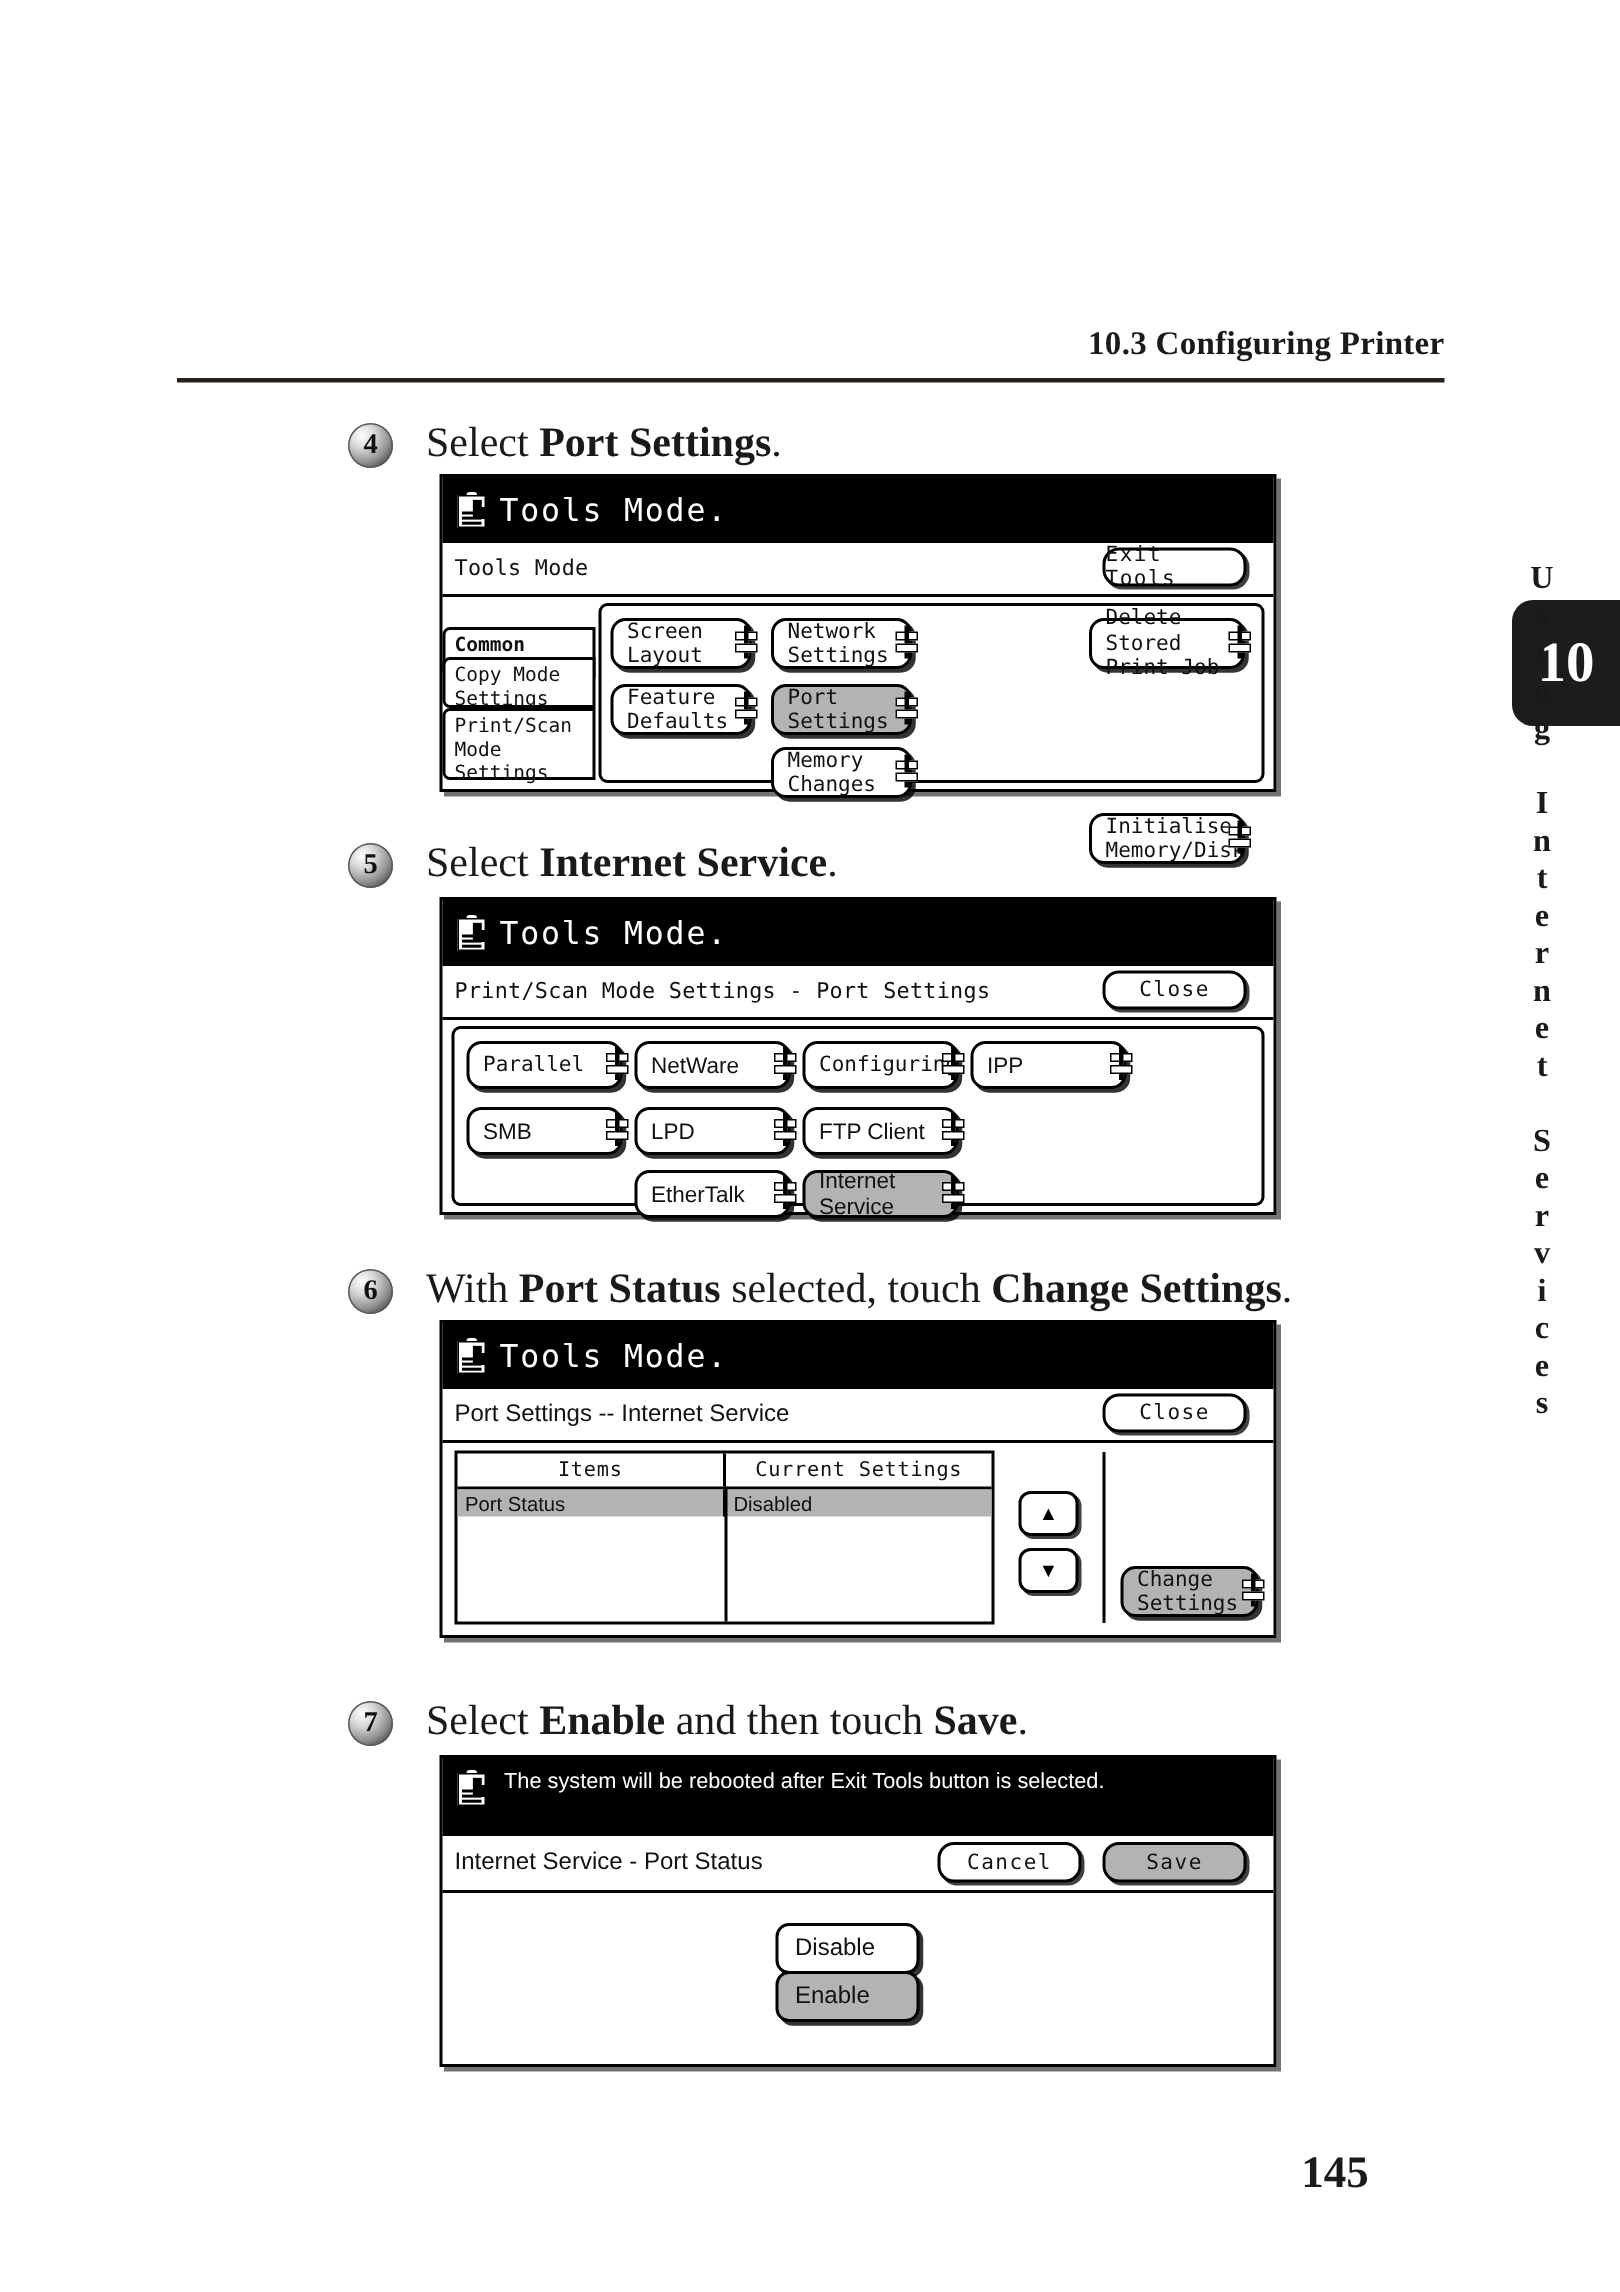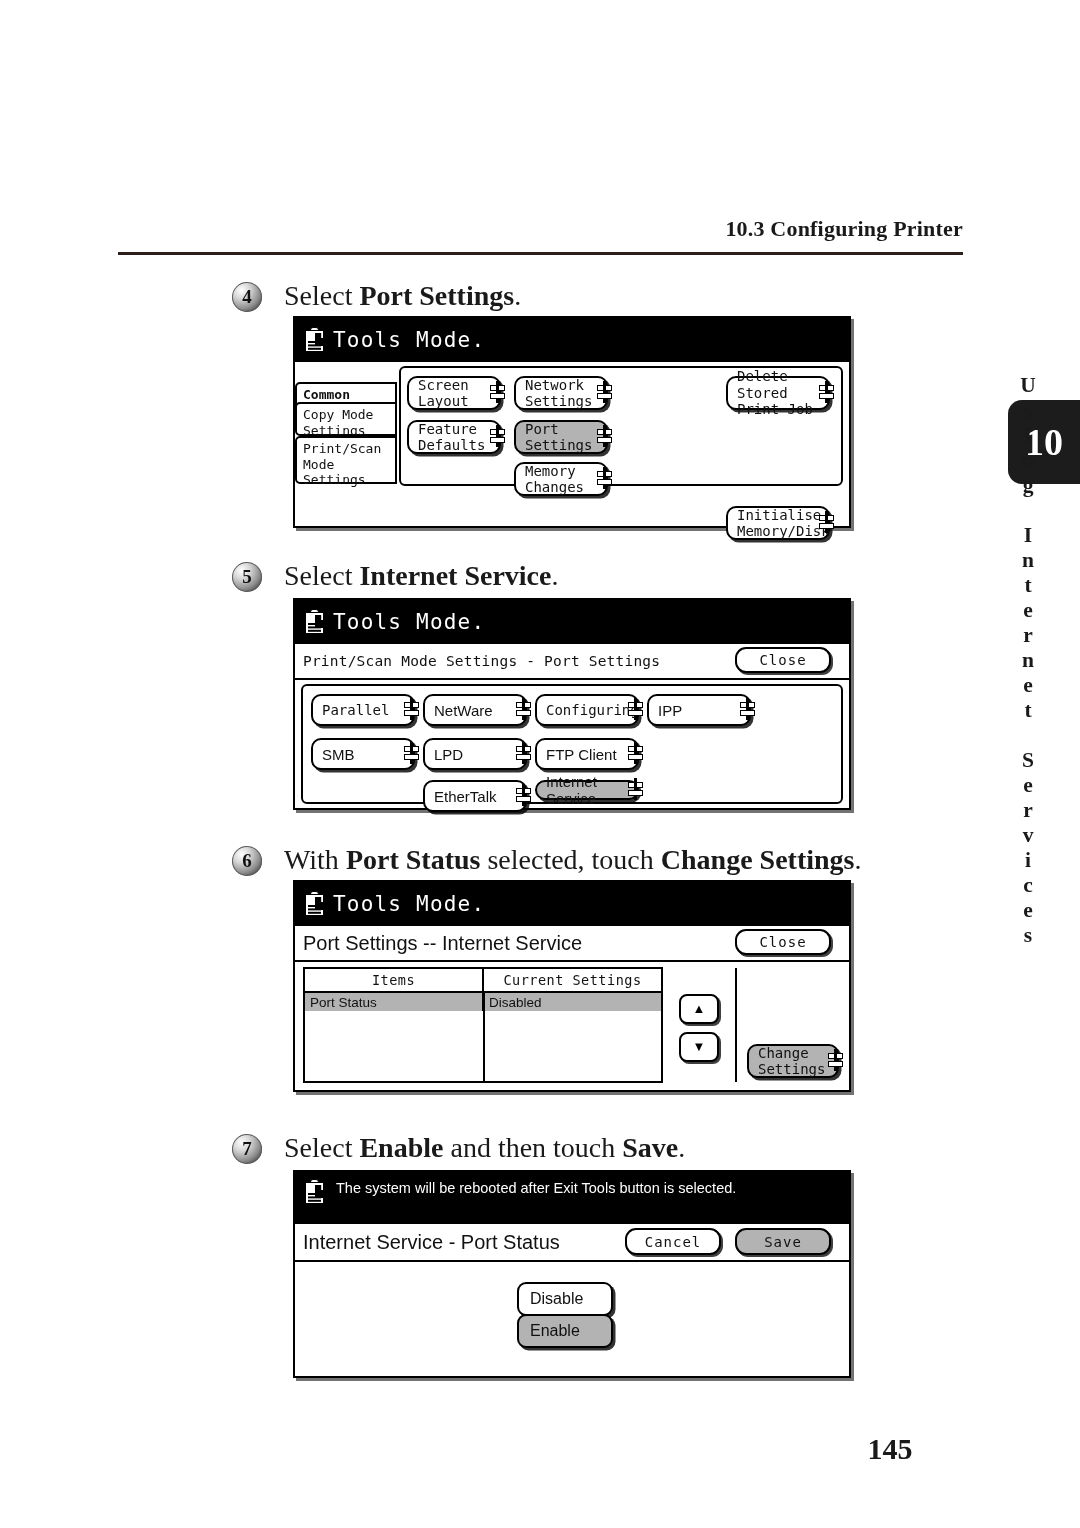--- a/index.html
+++ b/index.html
@@ -108,21 +108,21 @@
   .panel .titlebar .clip .body{background:#fff;}
 
   .subbar{
     height:36px;display:flex;align-items:center;position:relative;
     border-bottom:2px solid #000;padding:0 8px;box-sizing:border-box;
   }
   .subbar .label{
     font-family:"DejaVu Sans Mono","Liberation Mono",monospace;
     font-size:14.5px;color:#111;letter-spacing:.2px;
   }
-  .subbar .label.sans{font-family:"Liberation Sans",sans-serif;font-size:20px;letter-spacing:0;}
+  .subbar .label.sans{font-family:"Liberation Sans",sans-serif;font-size:16px;letter-spacing:0;}
 
   .tbtn{
     position:absolute;border:2.2px solid #000;border-radius:11px;background:#fff;
     display:flex;align-items:center;justify-content:center;box-sizing:border-box;
     box-shadow:2px 2px 0 rgba(0,0,0,.75);
     font-family:"DejaVu Sans Mono","Liberation Mono",monospace;font-size:14px;
     color:#111;letter-spacing:1px;
   }
   .tbtn.sel{background:#b3b3b3;}
 
@@ -229,20 +229,24 @@
   </div>
 
   <div class="panel" style="top:316px;height:212px;">
     <div class="titlebar">
       <span class="clip">
         <span class="clipper"></span>
           <span class="body"></span>
           <span class="hand"></span>
       </span>
       <span class="tm-title">Tools Mode.</span>
+    </div>
+    <div class="subbar">
+      <span class="label">Tools Mode</span>
+      <span class="tbtn" style="right:18px;top:3px;width:96px;height:26px;">Exit Tools</span>
     </div>
     <div class="body" style="height:128px;">
 
       <div class="sidetabs">
         <div class="sidetab" style="top:20px;width:102px;height:34px;font-weight:bold;">
           <span class="txt" style="white-space:pre-line;">Common
 Settings</span>
         </div>
         <div class="sidetab" style="top:40px;width:102px;height:34px;">
           <span class="txt" style="white-space:pre-line;">Copy Mode
@@ -375,21 +379,21 @@
             <i></i>
           </span>
       </div>
 
       <div class="pbtn sans" style="left:128px;top:100px;width:104px;height:32px;">
         <span class="txt">EtherTalk</span>
         <span class="sub">
             <i></i>
           </span>
       </div>
-      <div class="pbtn sans sel" style="left:240px;top:100px;width:104px;height:20px;">
+      <div class="pbtn sans sel" style="left:240px;top:100px;width:104px;height:32px;">
         <span class="txt">Internet
 Service</span>
         <span class="sub">
             <i></i>
           </span>
       </div>
     </div>
   </div>
 
   <div class="step" style="top:846px;">

